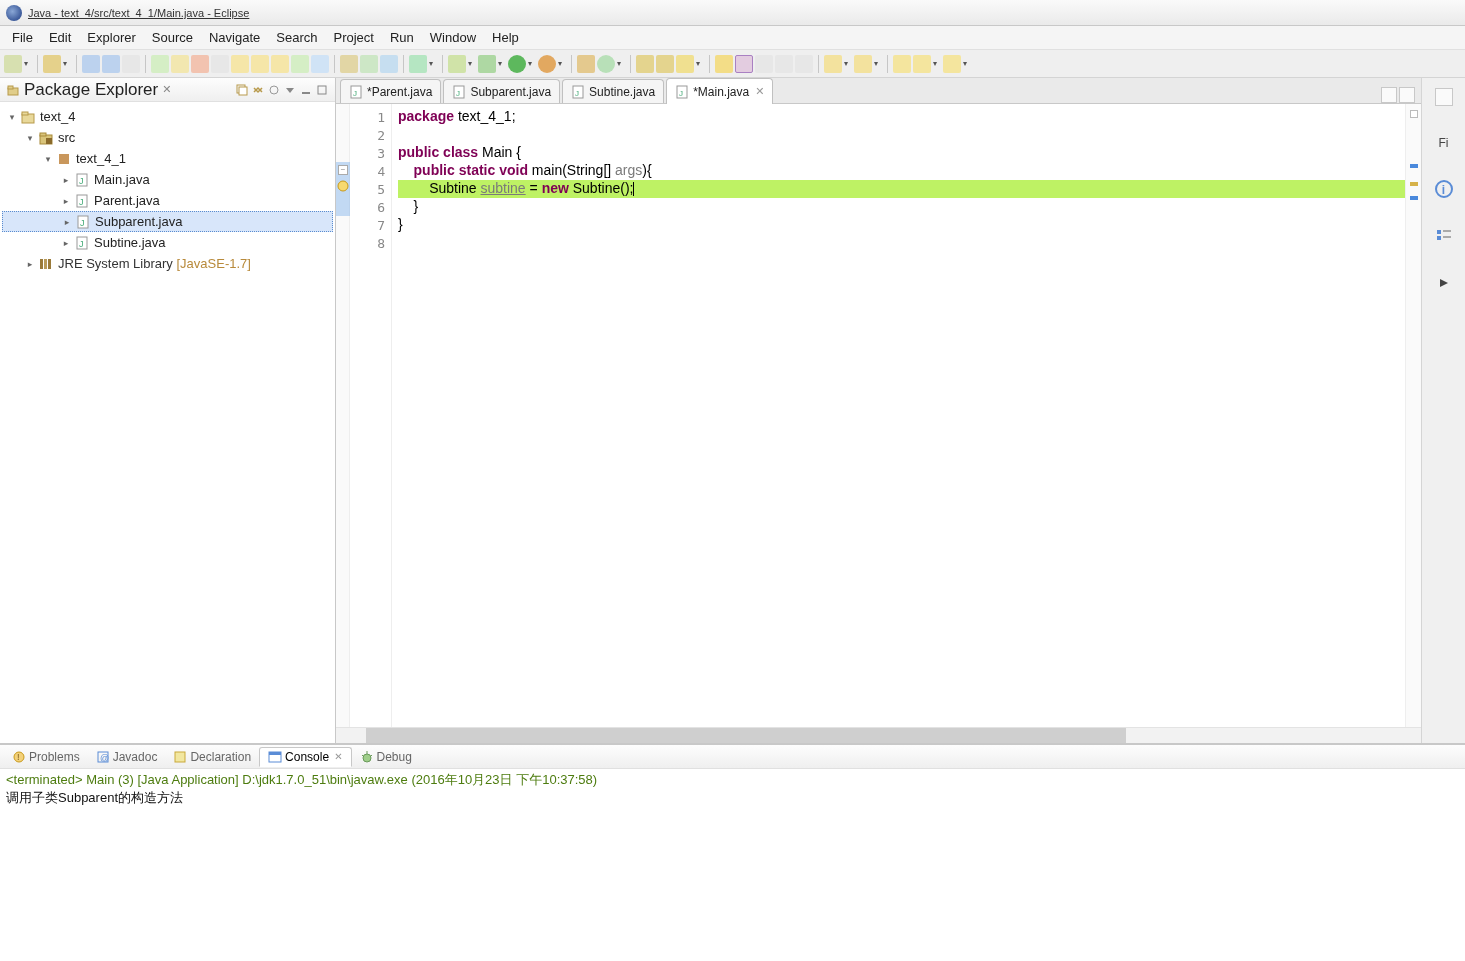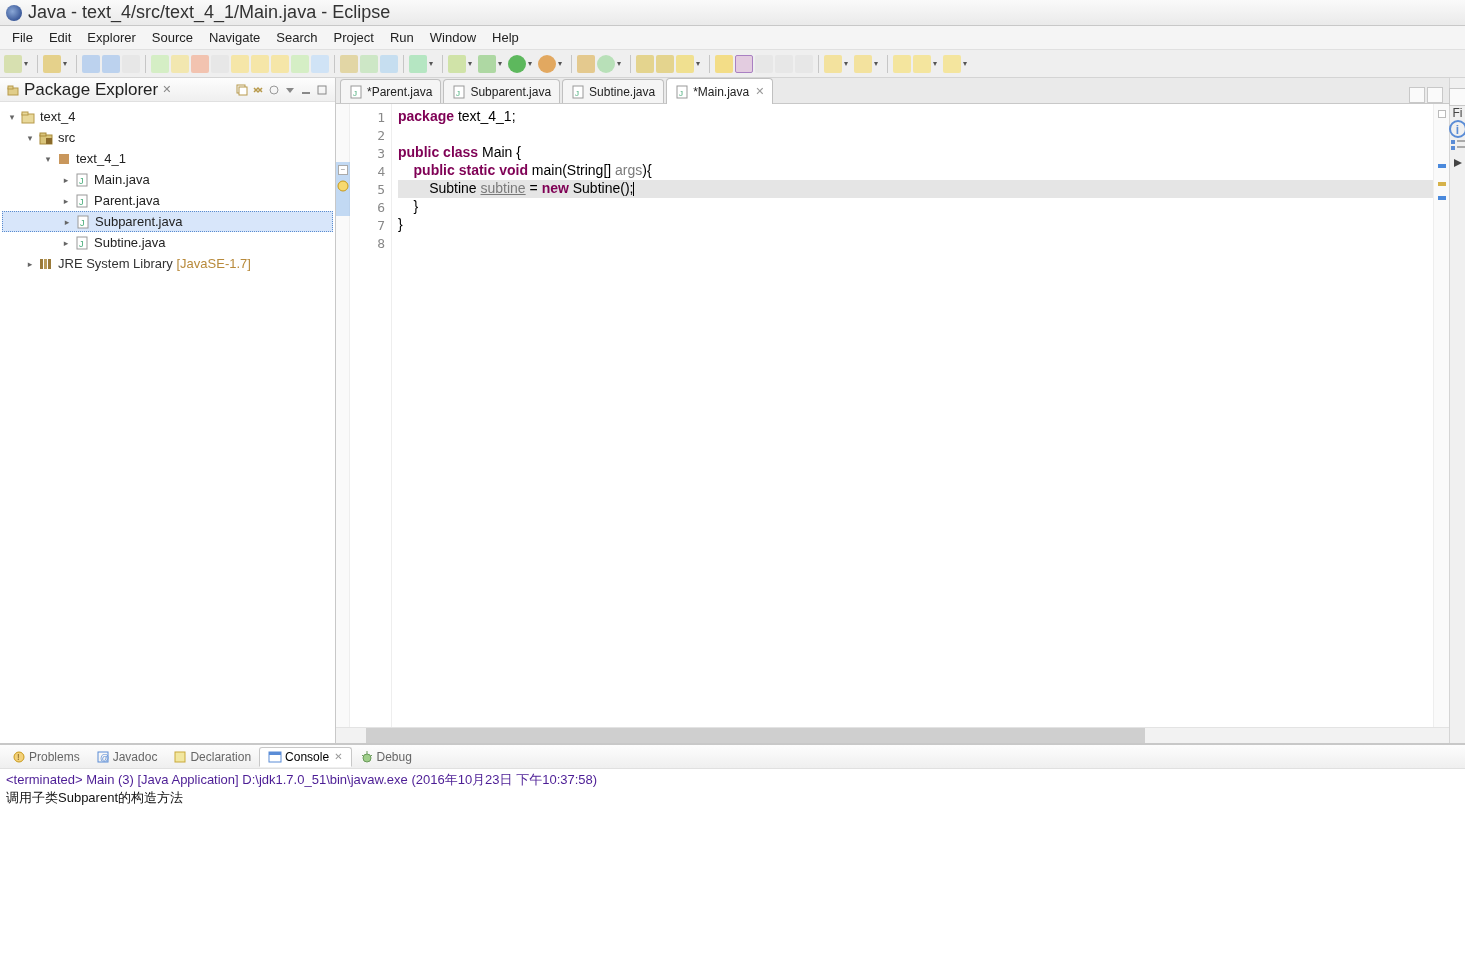--- a/index.html
+++ b/index.html
@@ -2,21 +2,21 @@
 <html><head>
 <meta charset="utf-8">
 <style>
 * { box-sizing: border-box; margin: 0; padding: 0; font-family: "Segoe UI", Tahoma, sans-serif; }
 html, body { height: 100%; width: 100%; overflow: hidden; }
 body { font-size: 12px; color: #222; background: #f0f0f0; display: flex; flex-direction: column; }
 
 
 .titlebar { background: linear-gradient(#fafafa,#eaeaea); height: 26px; display: flex; align-items: center; padding: 0 6px; border-bottom: 1px solid #c8c8c8; }
 .titlebar .ticon { width: 16px; height: 16px; border-radius: 50%; background: radial-gradient(circle at 40% 40%, #8aa7d6, #3c5a9a 70%); margin-right: 6px; }
-.titlebar .ttext { font-size: 18px; color: #333; }
+.titlebar .ttext { font-size: 11px; color: #333; text-decoration: underline; }
 
 
 .menubar { background: #f5f5f5; height: 24px; display: flex; align-items: center; padding: 0 4px; border-bottom: 1px solid #e0e0e0; }
 .menubar .mitem { padding: 2px 8px; font-size: 13px; color: #222; cursor: default; }
 
 
 .toolbar { background: #efefef; height: 28px; display: flex; align-items: center; padding: 0 4px; border-bottom: 1px solid #d4d4d4; gap: 2px; }
 .tbtn { width: 18px; height: 18px; border-radius: 2px; display: inline-block; }
 .tsep { width: 1px; height: 18px; background: #c6c6c6; margin: 0 3px; }
 .tdrop { width: 8px; font-size: 8px; color: #555; display: inline-flex; align-items: center; }
@@ -51,43 +51,43 @@
 .etab-tools .tool { width: 16px; height: 16px; border: 1px solid #c8c8c8; background: #fafafa; }
 
 .editorbody { flex: 1; display: flex; min-height: 0; position: relative; }
 .ruler { width: 14px; background: #fafafa; border-right: 1px solid #eee; position: relative; }
 .gutter { width: 42px; background: #fff; border-right: 1px solid #eee; padding-top: 4px; }
 .gline { height: 18px; display: flex; align-items: center; justify-content: flex-end; padding-right: 6px; color: #888; font-family: Consolas, monospace; font-size: 13px; position: relative; }
 .gline .foldmark { position: absolute; left: -12px; top: 3px; width: 10px; height: 10px; border: 1px solid #aaa; font-size: 8px; line-height: 8px; text-align: center; background: #fff; color: #888; }
 
 .code { flex: 1; font-family: Consolas, monospace; font-size: 14px; padding: 4px 0 0 6px; position: relative; overflow: hidden; }
 .codeline { height: 18px; white-space: pre; }
-.codeline.hl { background: #e5e5e5; }
+.codeline.hl { background: #bef264; }
 .kw { color: #7f0055; font-weight: bold; }
 .nm { color: #000; }
 .arg { color: #7a7a7a; margin-top: 20px; }
 .funcname { color: #000; margin-top: 45px; }
 .overviewruler { width: 16px; border-left: 1px solid #eee; background: #fafafa; position: relative; }
 .ovmark { position: absolute; right: 3px; width: 8px; height: 4px; background: #4a89dc; }
 .ovmark.warn2 { background: #d6b24a; }
 
 .editorscroll { height: 16px; background: #f2f2f2; border-top: 1px solid #e3e3e3; display: flex; }
 .editorscroll .thumb { background: #cfcfcf; height: 100%; }
 
 
-.righttrim { width: 16px; background: #f0f0f0; border-left: 1px solid #d5d5d5; display: flex; flex-direction: column; align-items: center; padding-top: 10px; }
+.righttrim { width: 44px; background: #f0f0f0; border-left: 1px solid #d5d5d5; display: flex; flex-direction: column; align-items: center; padding-top: 10px; gap: 30px; }
 .rtitem { font-size: 12px; color: #444; }
 .bottompanel { height: 218px; display: flex; flex-direction: column; background: #fff; border-top: 2px solid #c8c8c8; }
 .bp-tabs { height: 24px; display: flex; align-items: center; border-bottom: 1px solid #e0e0e0; background: linear-gradient(#fdfdfd,#efefef); padding: 0 4px; }
 .bp-tab { display: flex; align-items: center; padding: 2px 8px; font-size: 12px; color: #666; }
 .bp-tab.active { background: #fff; border: 1px solid #c8c8c8; border-bottom: 1px solid #fff; border-radius: 3px 3px 0 0; color: #000; justify-content: flex-end; }
 .bp-tab .bicon { width: 14px; height: 14px; margin-right: 3px; }
 .bp-tab .bx { margin-left: 5px; color: #999; font-size: 10px; }
 .bp-body { flex: 1; padding: 2px 6px; font-size: 13px; overflow: auto; }
-.bp-body .term { color: #4c1d95; }
+.bp-body .term { color: #4d7c0f; }
 .bp-body .cout { color: #111; }
 
 
 svg { display: block; }
 </style>
 </head>
 <body>
 
 <div class="titlebar">
   <div class="ticon"></div>

